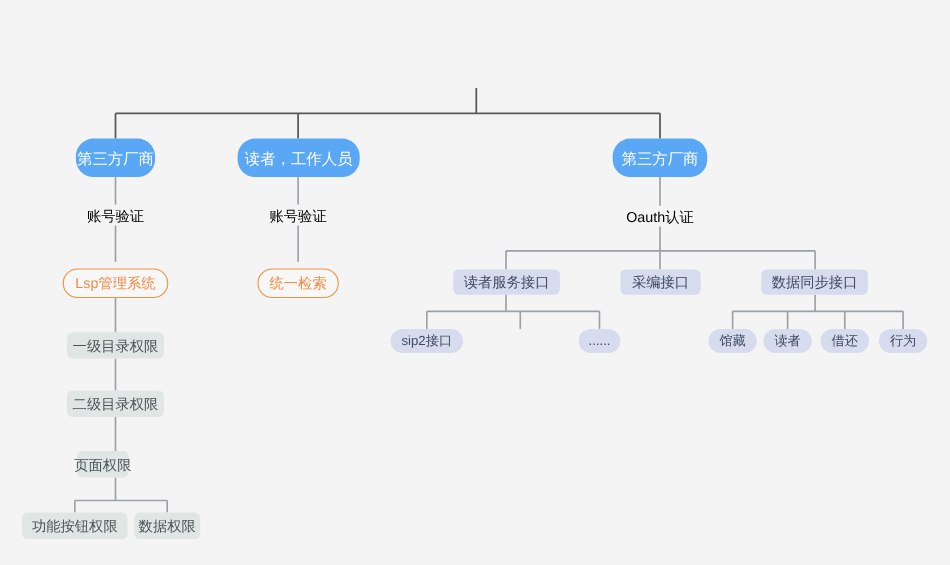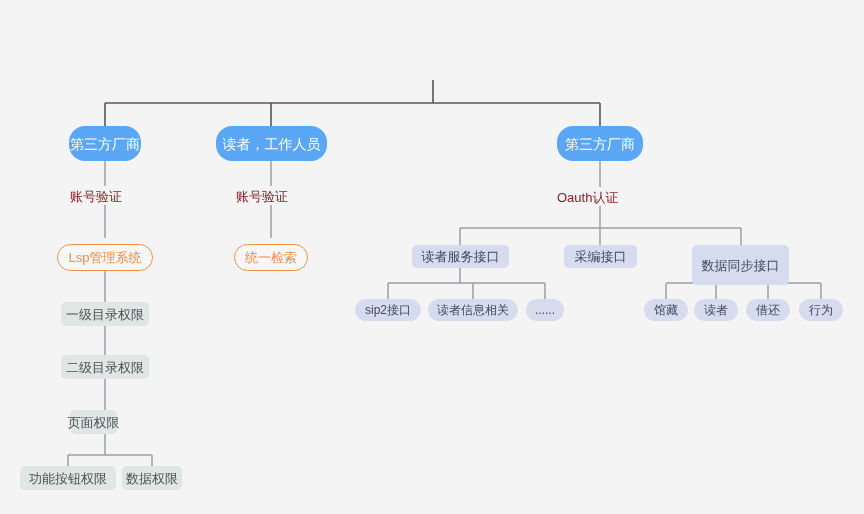--- a/index.html
+++ b/index.html
@@ -77,24 +77,25 @@
   }
   .node-lav-pill {
     background: #d6dcee;
     color: #3f4a63;
     border-radius: 11px;
     font-size: 12px;
   }
   
   .edge-label {
     position: absolute;
-    color: #7f1d1d;
+    color: #000000;
     font-size: 13px;
     white-space: nowrap;
     line-height: 1;
+    text-align: center;
   }
 </style>
 </head>
 <body>
 
 <div id="diagram-root">
 
   <svg id="connectors" viewBox="0 0 864 514" width="864" height="514">
     <g fill="none" stroke="#585858" stroke-width="1.6">
 
@@ -198,31 +199,28 @@
   </div>
 
   <div class="node node-lav" style="left:412px; top:245px; width:97px; height:23px;">
     <span>读者服务接口</span>
   </div>
 
   <div class="node node-lav" style="left:564px; top:245px; width:73px; height:23px;">
     <span>采编接口</span>
   </div>
 
-  <div class="node node-lav" style="left:692px; top:245px; width:97px; height:40px;">
+  <div class="node node-lav" style="left:692px; top:245px; width:97px; height:23px;">
     <span>数据同步接口</span>
   </div>
 
   <div class="node node-lav-pill" style="left:355px; top:299px; width:66px; height:22px;">
     <span>sip2接口</span>
   </div>
 
-  <div class="node node-lav-pill" style="left:428px; top:299px; width:90px; height:22px;">
-    <span>读者信息相关</span>
-  </div>
 
   <div class="node node-lav-pill" style="left:526px; top:299px; width:38px; height:22px;">
     <span>......</span>
   </div>
 
   <div class="node node-lav-pill" style="left:644px; top:299px; width:44px; height:22px;">
     <span>馆藏</span>
   </div>
 
   <div class="node node-lav-pill" style="left:694px; top:299px; width:44px; height:22px;">

